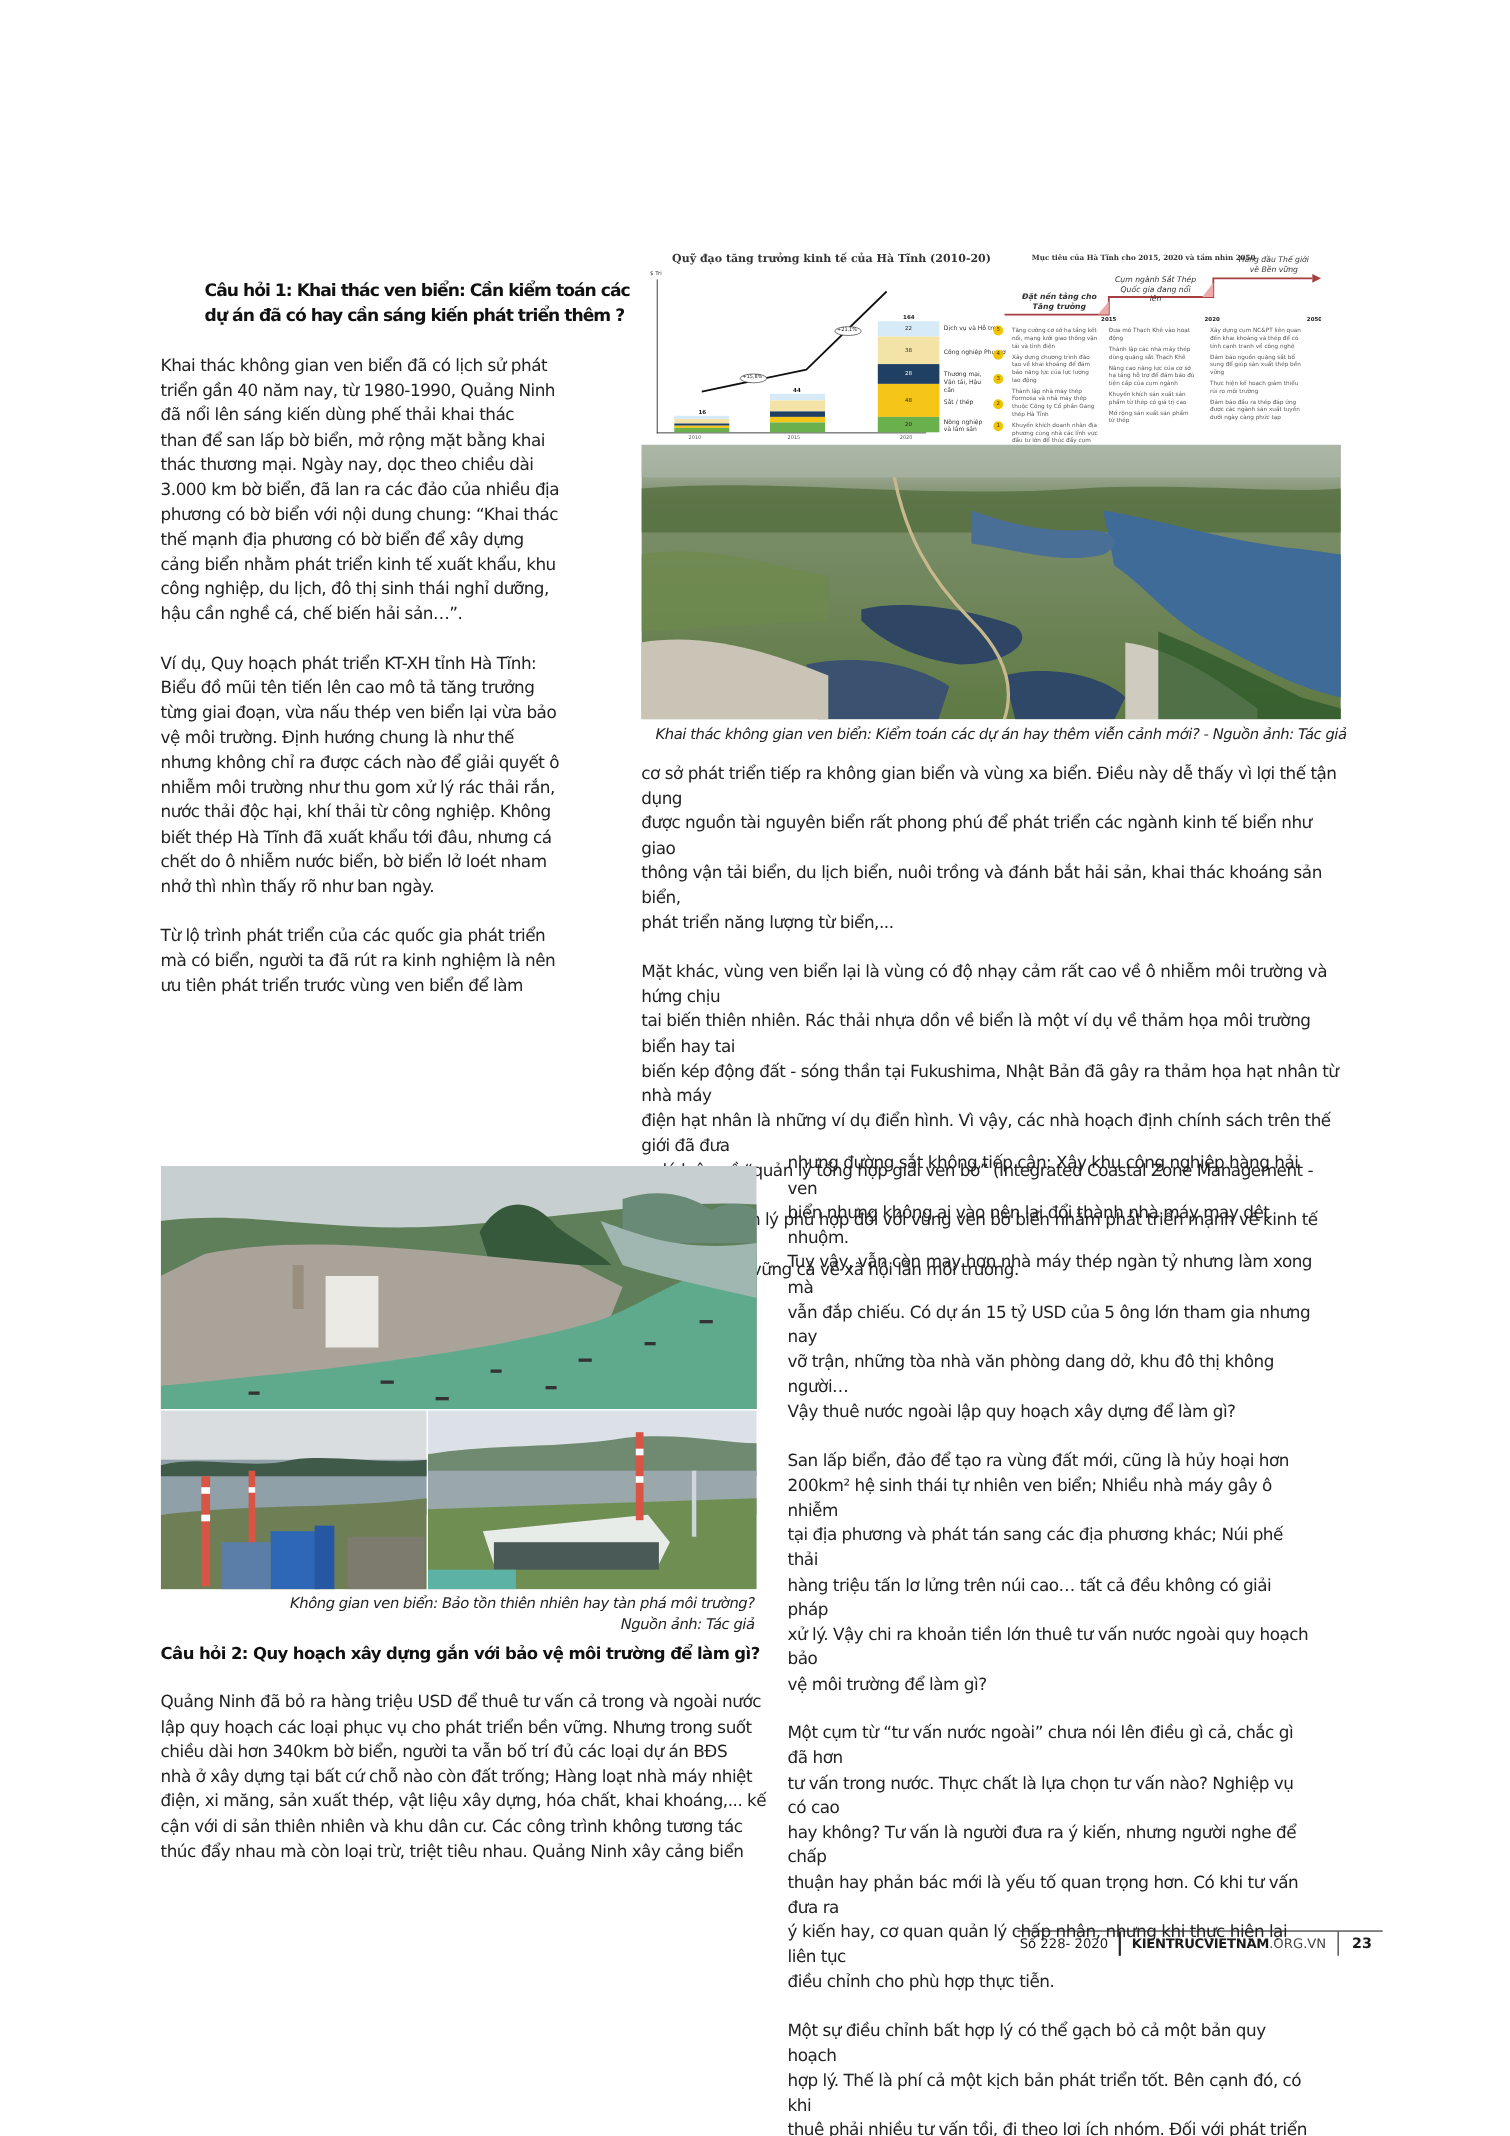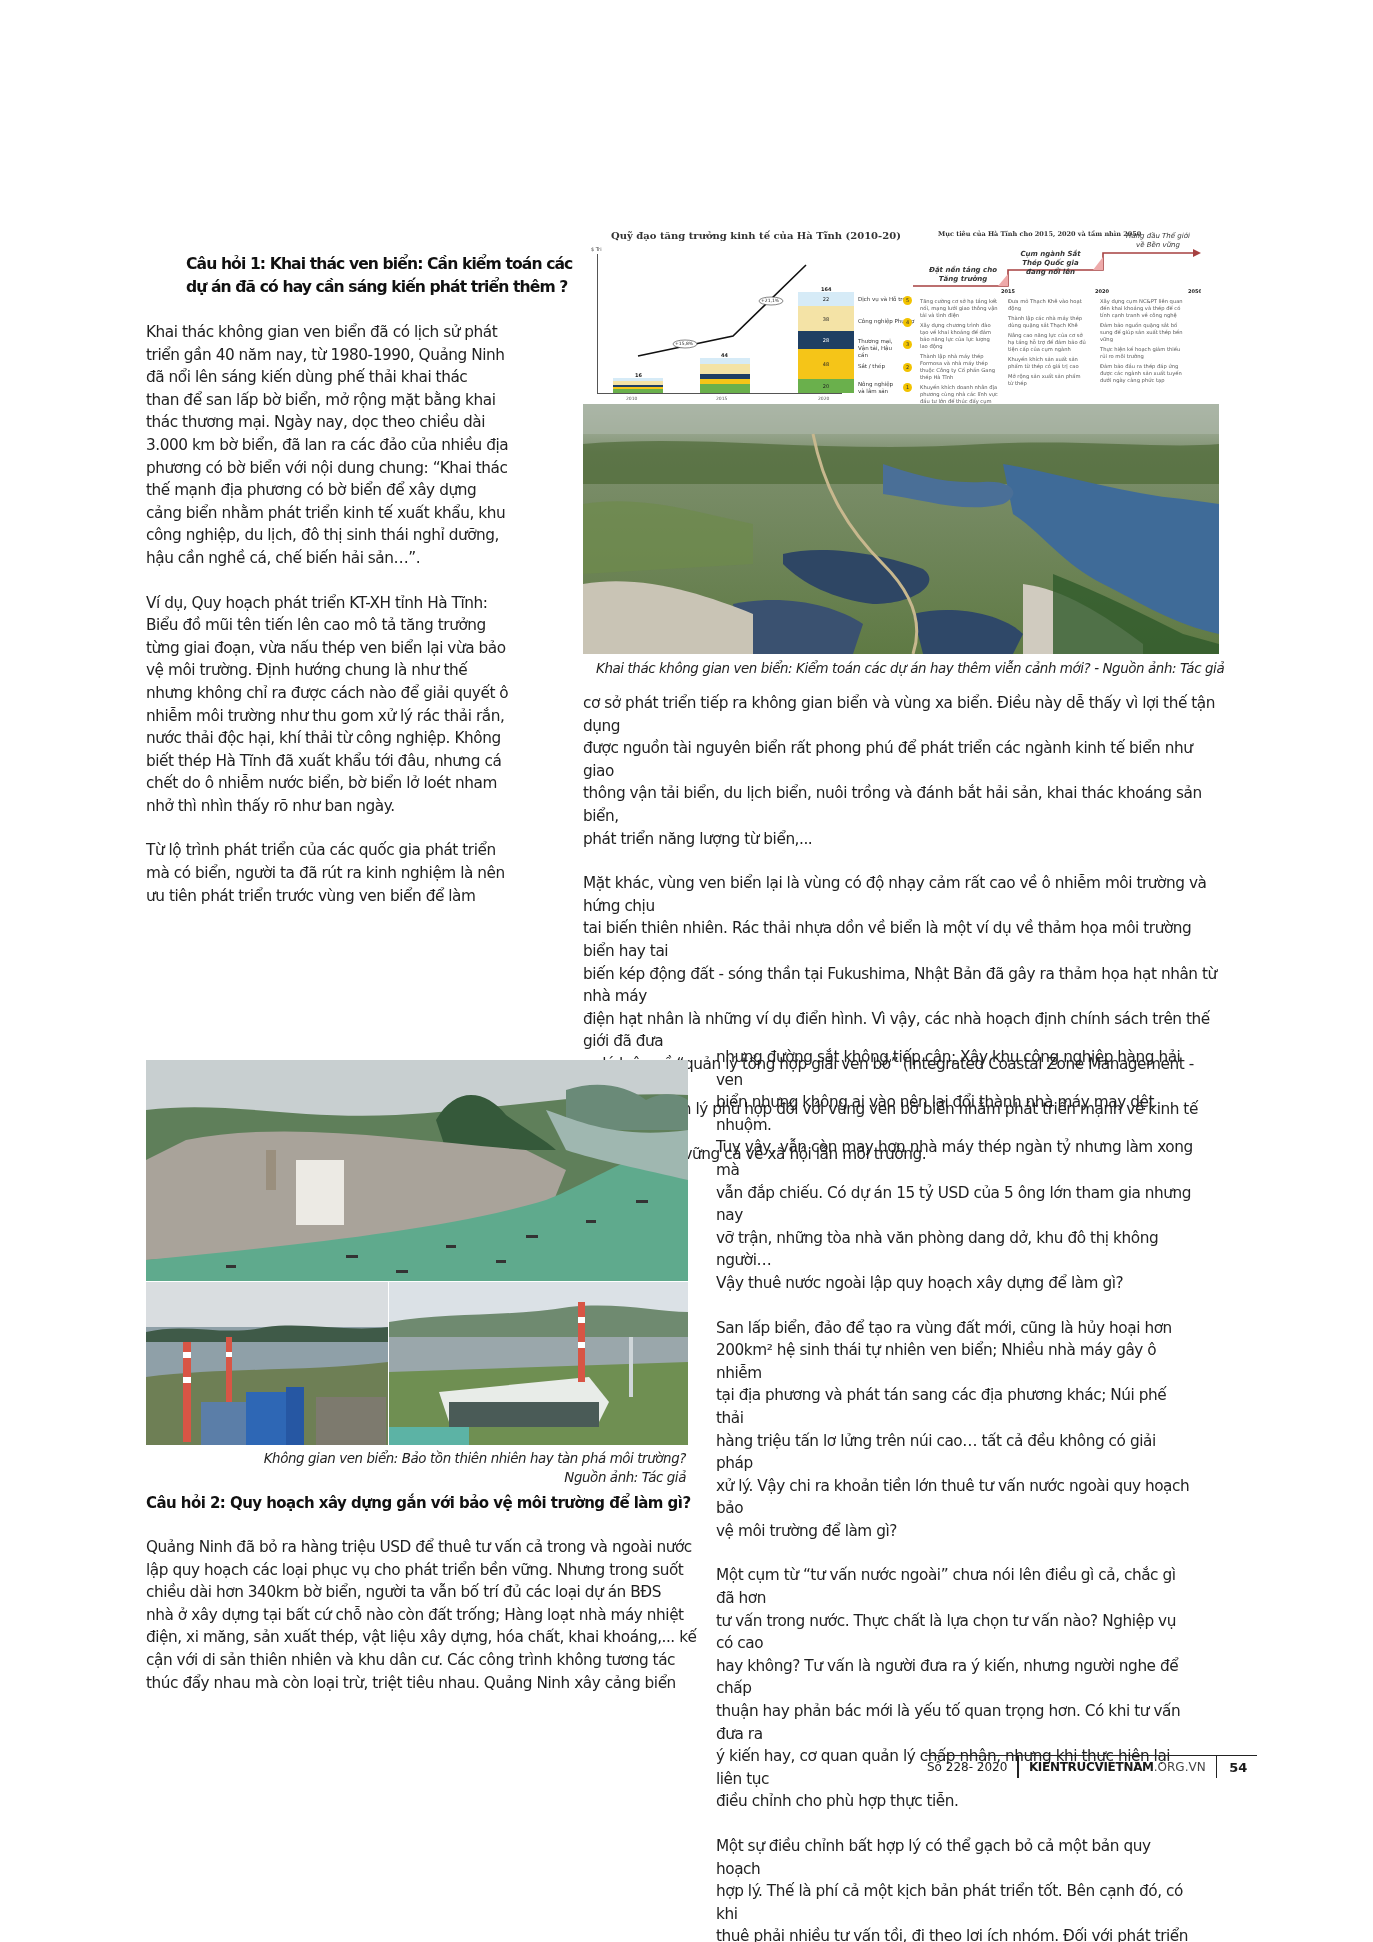--- a/index.html
+++ b/index.html
@@ -134,21 +134,21 @@
   <div class="dot" style="left:320px;top:155px;">1</div>
 
   <div class="t abs" style="left:355px;top:2px;font-size:6.5px;">Mục tiêu của Hà Tĩnh cho 2015, 2020 và tầm nhìn 2050</div>
   <svg class="abs" style="left:330px;top:14px;" width="288" height="50">
     <polyline points="0,44 95,44 95,28 190,28 190,11 280,11" fill="none" stroke="#a64040" stroke-width="1.6"></polyline>
     <polygon points="280,7 288,11 280,15" fill="#a64040"></polygon>
     <polygon points="85,44 95,44 95,32" fill="#eaa"></polygon>
     <polygon points="180,28 190,28 190,15" fill="#eaa"></polygon>
   </svg>
   <div class="step-label" style="left:345px;top:38px;width:70px;font-weight:bold;">Đặt nền tảng cho Tăng trưởng</div>
-  <div class="step-label" style="left:430px;top:22px;width:75px;font-weight:bold;">Cụm ngành Sắt Thép Quốc gia đang nổi lên</div>
+  <div class="step-label" style="left:430px;top:22px;width:75px;">Cụm ngành Sắt Thép Quốc gia đang nổi lên</div>
   <div class="step-label" style="left:540px;top:4px;width:70px;">Hàng đầu Thế giới về Bền vững</div>
   <div class="abs" style="left:418px;top:60px;font-size:5px;font-weight:bold;">2015</div>
   <div class="abs" style="left:512px;top:60px;font-size:5px;font-weight:bold;">2020</div>
   <div class="abs" style="left:605px;top:60px;font-size:5px;font-weight:bold;">2050</div>
 
   <div class="bullet-col" style="left:337px;top:70px;width:78px;">
     <div>Tăng cường cơ sở hạ tầng kết nối, mạng lưới giao thông vận tải và tình điện</div>
     <div>Xây dựng chương trình đào tạo về khai khoáng để đảm bảo năng lực của lực lượng lao động</div>
     <div>Thành lập nhà máy thép Formosa và nhà máy thép thuộc Công ty Cổ phần Gang thép Hà Tĩnh</div>
     <div>Khuyến khích doanh nhân địa phương cùng nhà các lĩnh vực đầu tư lớn để thúc đẩy cụm</div>
@@ -318,14 +318,14 @@
 </div>
 
 <div class="abs footer">
   <div class="cell" style="padding-left:2px;">Số 228- 2020</div>
   <div class="sep"></div>
   <div class="cell">
     <span style="font-weight:bold;letter-spacing:-0.3px;">KIENTRUCVIETNAM</span>
       <span style="color:#444;">.ORG.VN</span>
   </div>
   <div class="sep"></div>
-  <div class="cell" style="font-weight:bold;font-size:13px;padding-left:12px;">54</div>
+  <div class="cell" style="font-weight:bold;font-size:13px;padding-left:12px;">23</div>
 </div>
 
 </body></html>

